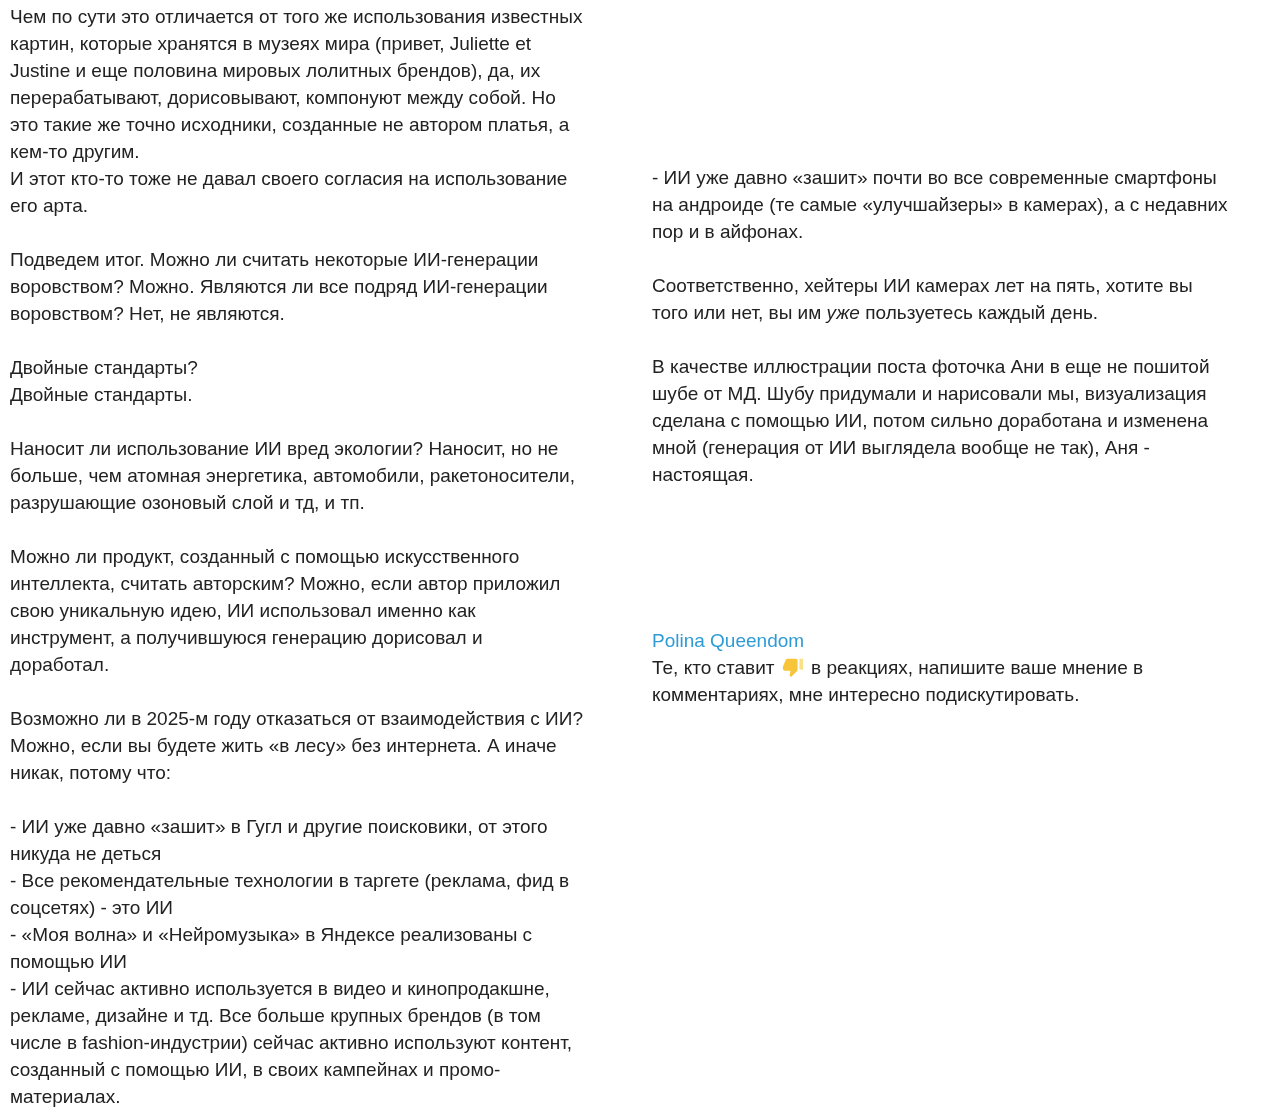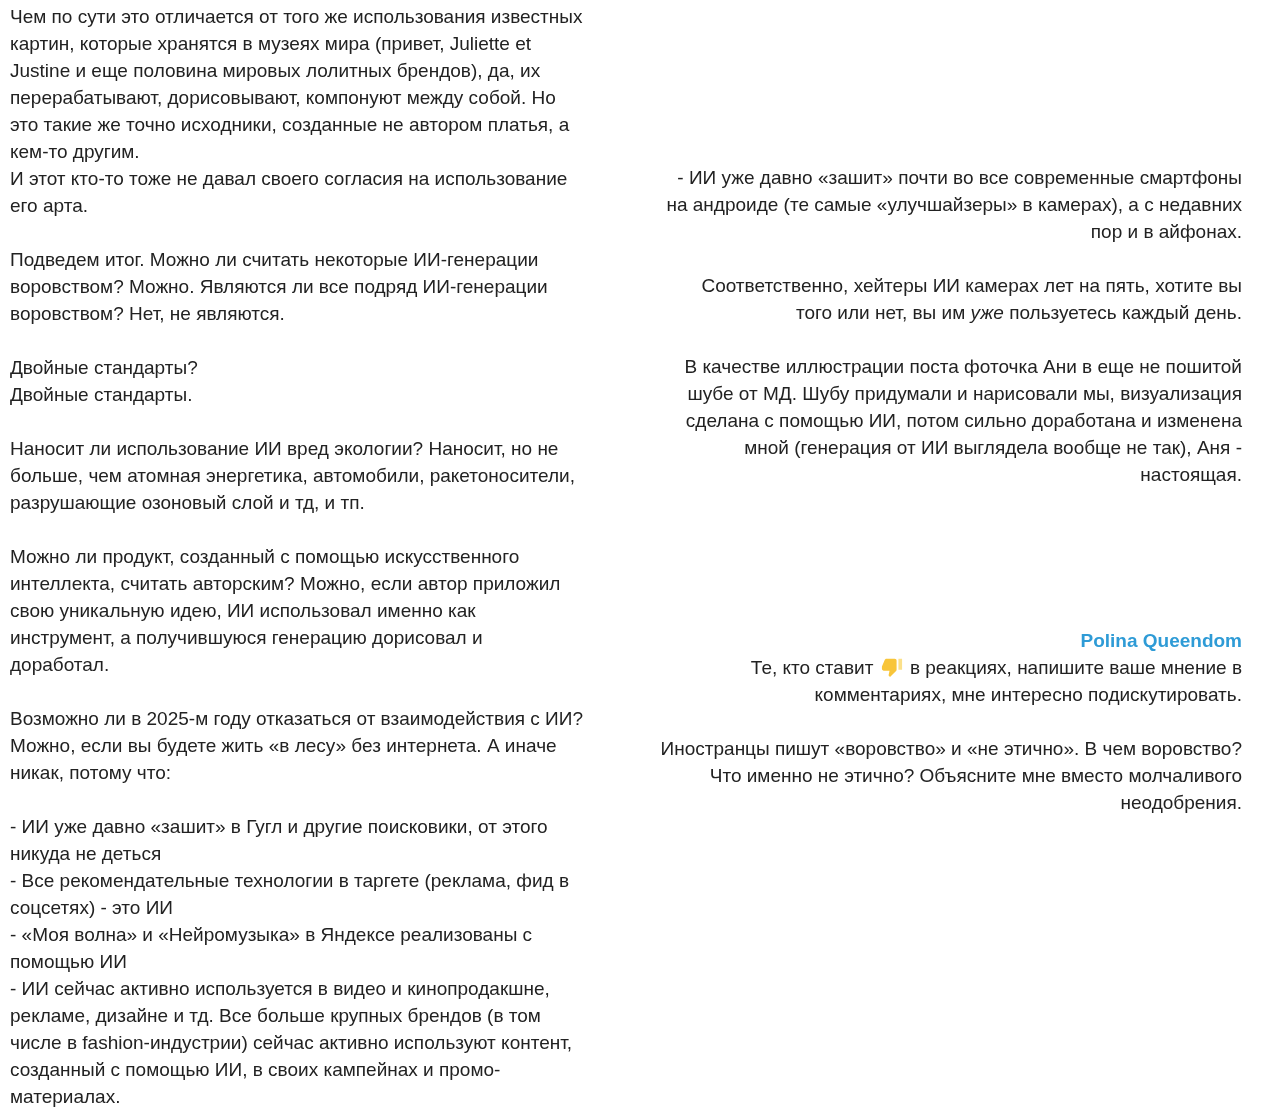--- a/index.html
+++ b/index.html
@@ -17,31 +17,31 @@
     font-family: "Liberation Sans", "DejaVu Sans", sans-serif;
   }
   .page { position: relative; width: 1277px; height: 805px; }
   .col {
     position: absolute;
     font-size: 19px;
     line-height: 27px;
     color: var(--text, #222);
   }
   .col-left  { left: 10px;  top: 3px;   width: 615px; }
-  .col-right { left: 627px; top: 164px; width: 615px; text-align: right; }
+  .col-right { left: 652px; top: 164px; width: 615px; }
   p.para {
     white-space: pre;
     margin: 0 0 27px 0;
   }
   p.para em { font-style: italic; }
   .section-spacer { height: 112px; }
   .author {
     display: block;
     color: var(--link, #2e9bd6);
-    font-weight: 700;
+    font-weight: 400;
     line-height: 27px;
     text-decoration: none;
     cursor: pointer;
   }
   .emoji {
     display: inline-block;
     width: 22px; height: 22px;
     vertical-align: -4px;
     margin: 0 2px;
   }
@@ -103,18 +103,15 @@
 настоящая.</p>
 
     <div class="section-spacer"></div>
 
     <a class="author">Polina Queendom</a>
     <p class="para"><span>Те, кто ставит </span><span class="emoji"><svg viewBox="0 0 24 24" width="22" height="22" aria-hidden="true">
             <path style="fill:var(--emoji-cuff,#fbe08a)" d="M19 3h4v12h-4z"></path>
             <path style="fill:var(--emoji,#f8c53a)" d="M15 3H6c-.83 0-1.54.5-1.84 1.22l-3.02 7.05c-.09.23-.14.47-.14.73v2c0 1.1.9 2 2 2h6.31l-.95 4.57-.03.32c0 .41.17.79.44 1.06L9.83 23l6.59-6.59c.36-.36.58-.86.58-1.41V5c0-1.1-.9-2-2-2z"></path>
           </svg></span><span> в реакциях, напишите ваше мнение в
 комментариях, мне интересно подискутировать.</span></p>
-    <p class="para">Иностранцы пишут «воровство» и «не этично». В чем воровство?
-Что именно не этично? Объясните мне вместо молчаливого
-неодобрения.</p>
   </div>
 
 </div>
 
 </body></html>

